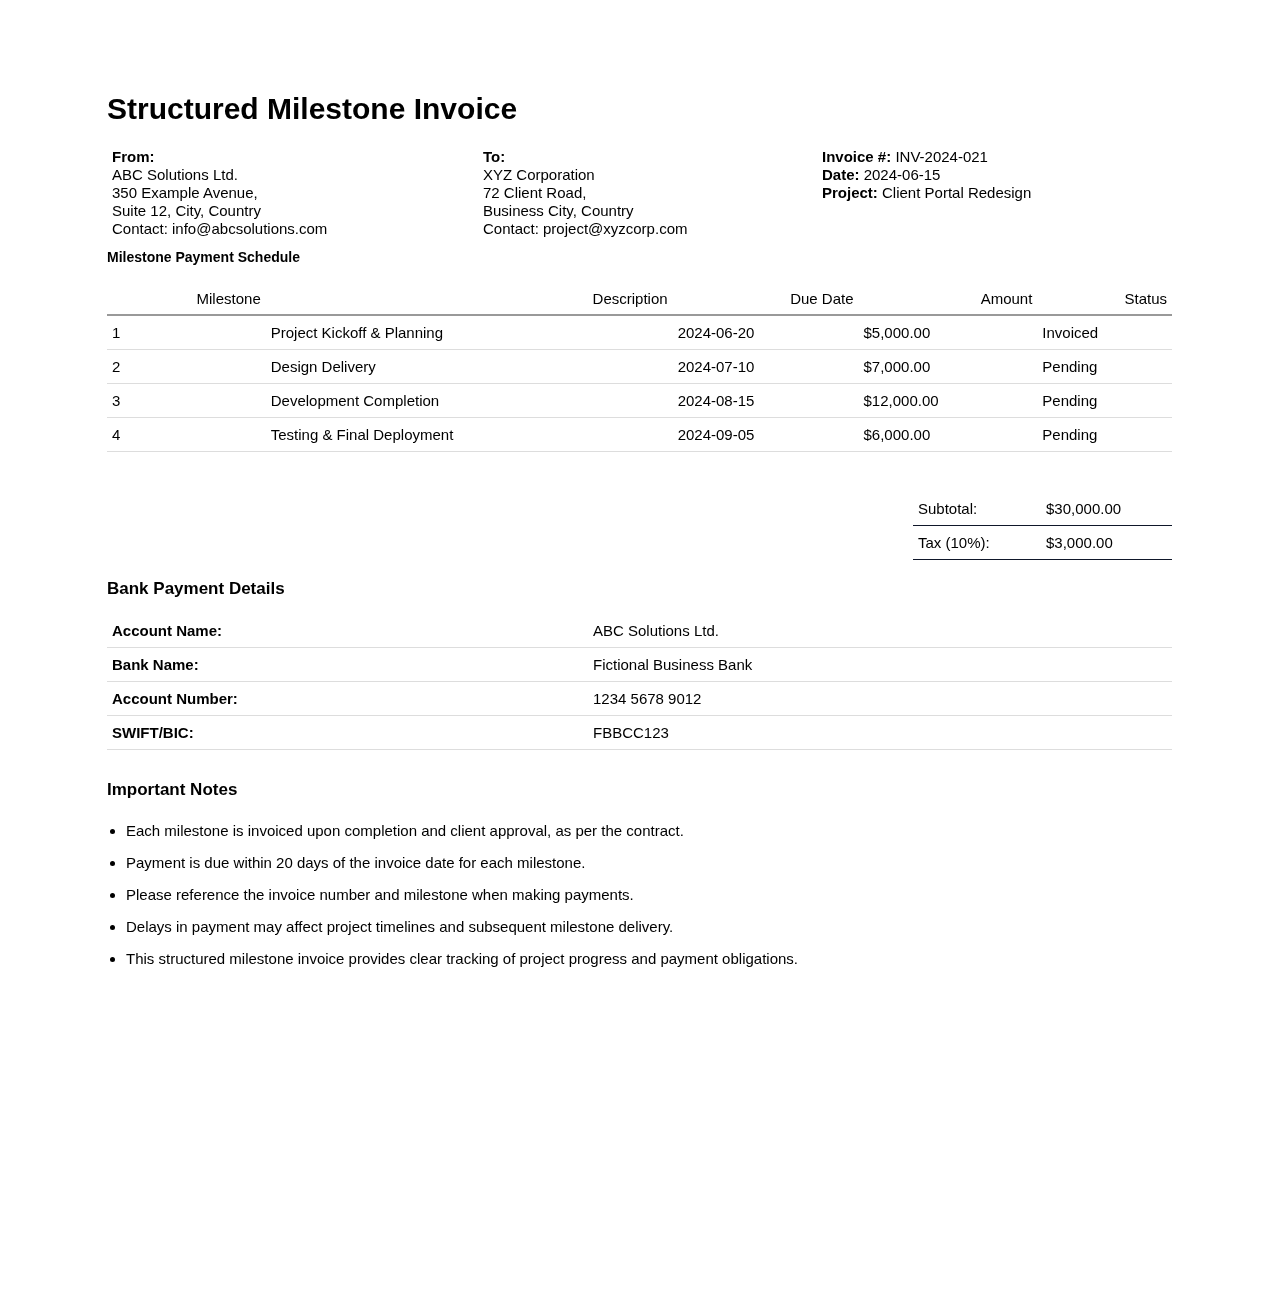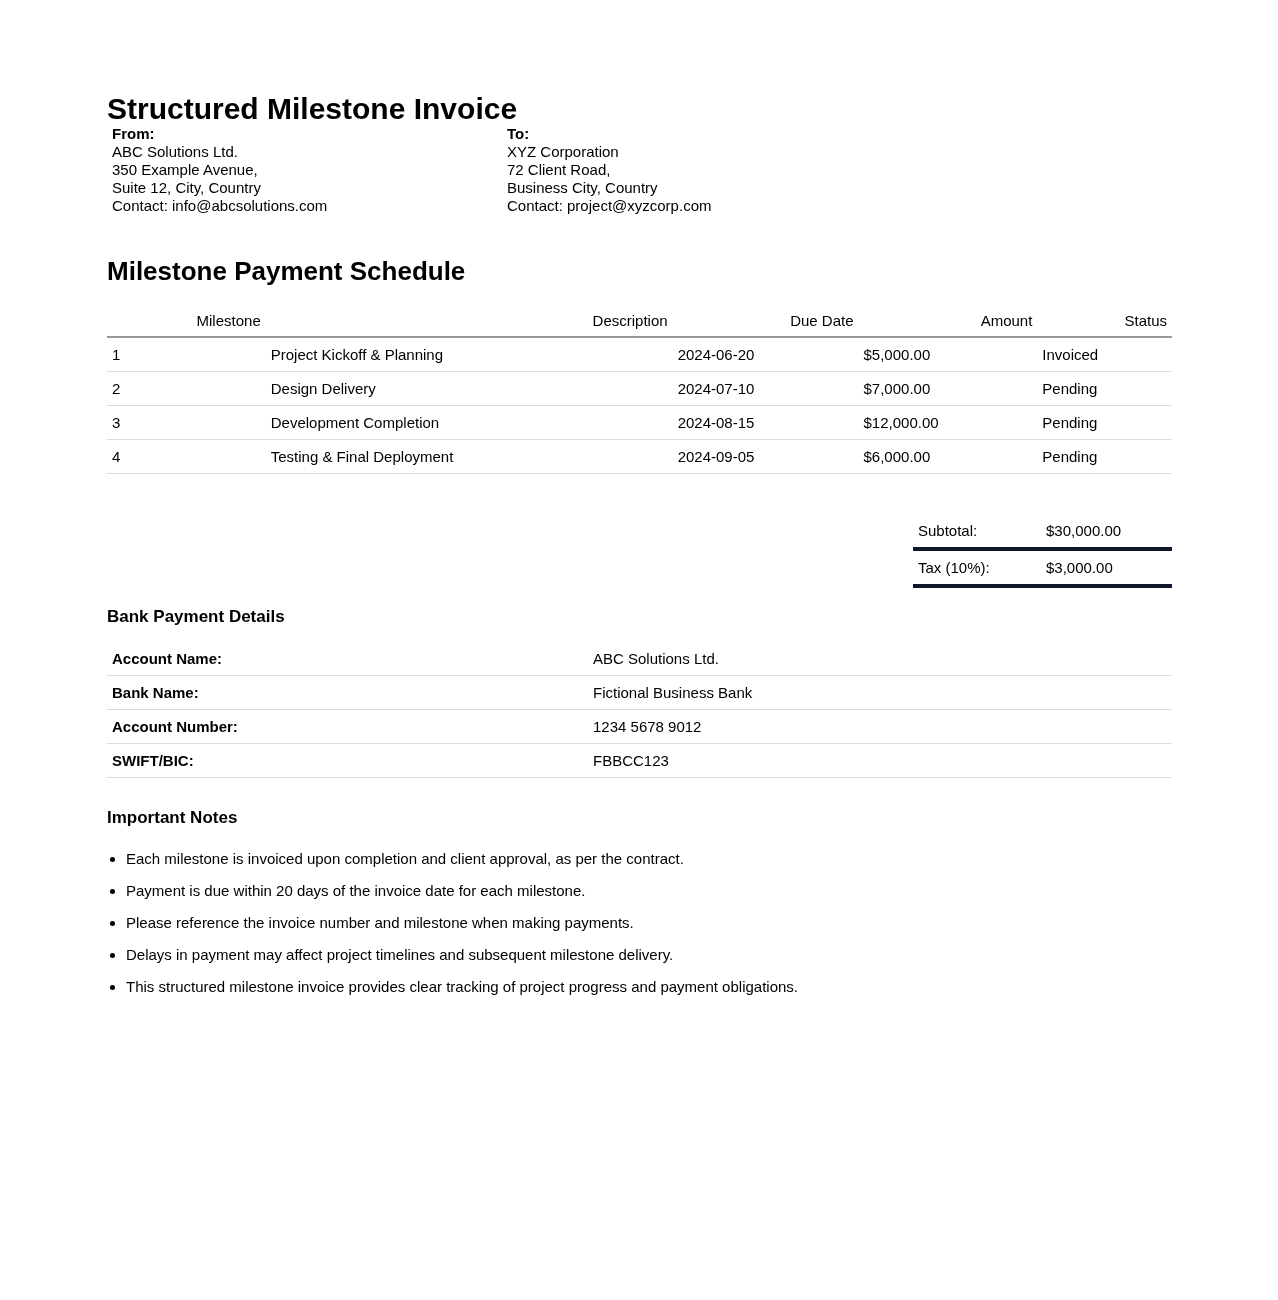--- a/index.html
+++ b/index.html
@@ -16,33 +16,33 @@
 
   h1.title {
     font-size: 30px;
     font-weight: bold;
     line-height: 1.1;
   }
 
   
   .parties-row {
     display: flex;
+    margin-top: 23px;
     font-size: 15px;
     line-height: 18px;
-    gap: 24px;
   }
   .party-col { width: 371px; padding-left: 5px; }
   .party-col.to { width: 344px; }
   .meta-col { width: 349px; }
   .party-line { white-space: nowrap; }
 
   
   h2.section-heading {
-    margin-top: 42px;
-    font-size: 26px;
+    margin-top: 11px;
+    font-size: 14px;
     font-weight: bold;
     line-height: 1.15;
   }
   h3.sub-heading {
     font-size: 17px;
     font-weight: bold;
     line-height: 1.2;
   }
 
   
@@ -71,21 +71,21 @@
 
   
   .totals-wrap { display: flex; justify-content: flex-end; margin-top: 40px; }
   table.totals {
     width: 259px;
     table-layout: fixed;
     font-size: 15px;
   }
   table.totals td {
     padding: 8px 5px;
-    border-bottom: 4px solid #0f172a;
+    border-bottom: 1px solid #0f172a;
   }
   table.totals td.t-label { width: 128px; }
   table.totals tr.total-row td {
     border-top: 2px solid #888888;
     font-weight: bold;
   }
 
   
   .bank-heading { margin-top: 19px; }
   table.bank {
@@ -125,20 +125,25 @@
     <div class="party-line">Suite 12, City, Country</div>
     <div class="party-line">Contact: info@abcsolutions.com</div>
   </div>
   <div class="party-col to">
     <div class="party-line b">To:</div>
     <div class="party-line">XYZ Corporation</div>
     <div class="party-line">72 Client Road,</div>
     <div class="party-line">Business City, Country</div>
     <div class="party-line">Contact: project@xyzcorp.com</div>
   </div>
+  <div class="meta-col">
+    <div class="party-line"><span class="b">Invoice #:</span> <span>INV-2024-021</span></div>
+    <div class="party-line"><span class="b">Date:</span> <span>2024-06-15</span></div>
+    <div class="party-line"><span class="b">Project:</span> <span>Client Portal Redesign</span></div>
+  </div>
 </div>
 
 <h2 class="section-heading">Milestone Payment Schedule</h2>
 
 <table class="milestones">
   <thead>
     <tr>
       <th class="col-milestone">Milestone</th>
       <th class="col-description">Description</th>
       <th class="col-duedate">Due Date</th>

